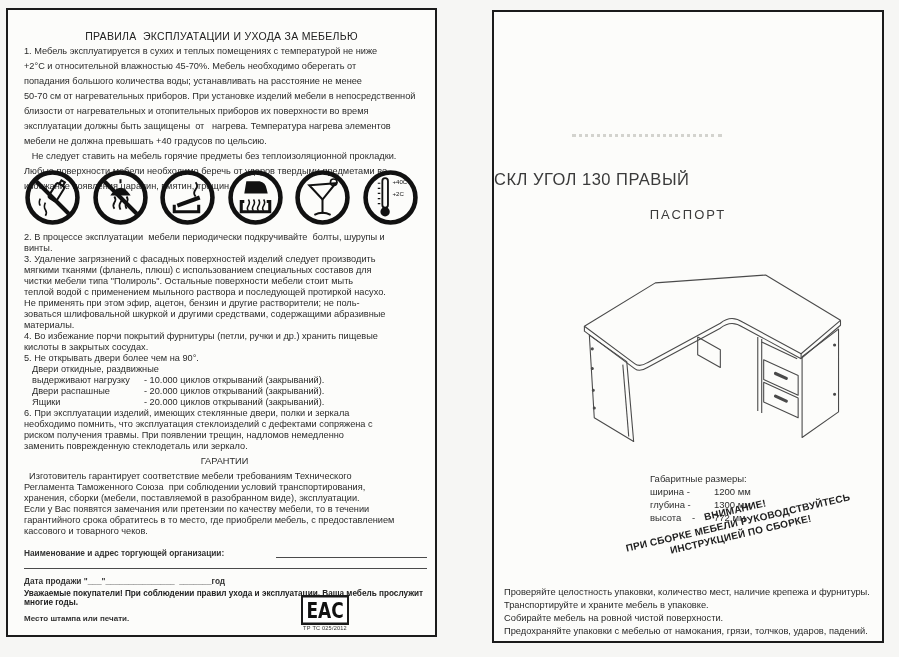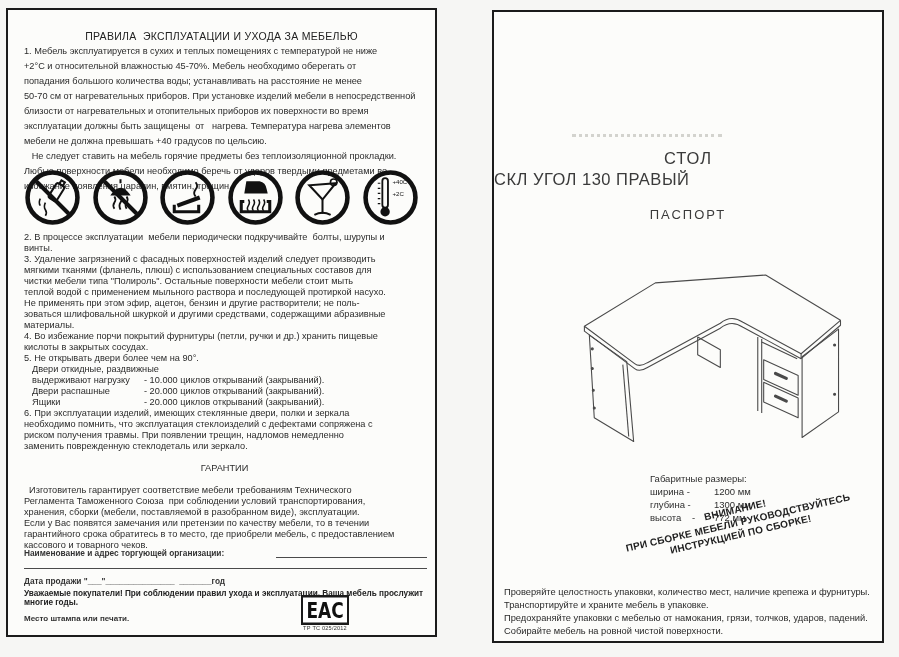--- a/index.html
+++ b/index.html
@@ -30,21 +30,21 @@
   .lp-p1{position:absolute;top:34px;left:16px;right:10px;font-size:9.2px;line-height:15px;}
   .lp-icons{
     position:absolute;top:157px;left:16px;right:16px;height:60px;
     display:flex;justify-content:space-between;align-items:center;
   }
   .care-icon{width:57px;height:57px;}
   .lp-flow{position:absolute;top:222px;left:16px;right:10px;font-size:9.2px;line-height:11px;}
   .p5-indent{padding-left:8px;}
   .p5-row{display:flex;padding-left:8px;}
   .p5-label{min-width:112px;white-space:pre-wrap;}
-  .warranty-title{text-align:center;margin:11px 0;}
+  .warranty-title{text-align:center;margin:4px 0;}
   .form-line{
     position:absolute;left:16px;right:8px;
     display:flex;align-items:flex-end;font-size:8.3px;font-weight:bold;color:#333;
   }
   .underline-fill{flex:1;border-bottom:1px solid #4a4a4a;margin-left:4px;height:9px;}
   .full-underline{position:absolute;left:16px;right:8px;border-bottom:1px solid #4a4a4a;}
   .lp-date{position:absolute;left:16px;font-size:8.3px;font-weight:bold;color:#333;white-space:pre-wrap;}
   .lp-note{position:absolute;left:16px;right:8px;font-size:8.2px;font-weight:bold;color:#222;}
   .lp-stamp-place{position:absolute;left:16px;font-size:8px;font-weight:bold;color:#333;}
   .eac-box{position:absolute;left:287px;top:588px;width:60px;text-align:center;}
@@ -196,21 +196,20 @@
 
     <div class="eac-box">
       <div class="eac-mark">ЕАС</div>
       <div class="eac-code">ТР ТС 025/2012</div>
     </div>
   </div>
 
   <div class="page" id="right-page">
 
     <div class="rp-smudge"></div>
-    <div class="rp-title1">СТОЛ</div>
     <div class="rp-title2">СКЛ УГОЛ 130 ПРАВЫЙ</div>
     <div class="rp-subtitle">ПАСПОРТ</div>
 
     <svg class="rp-desk" width="335" height="197" viewBox="0 0 340 200" fill="none" stroke="#4a4a4a" stroke-width="1.1" stroke-linejoin="round" title="corner-desk-with-two-drawers-line-drawing">
 
       <path d="M115,9 L227,1 L303,47 L263,81 L204,49 Q192,41 181,50 L107,90 Q99,95 94,91 L43,53 Z"></path>
 
       <path d="M303,47 L303,52 L263,86 L204,54 Q192,46 181,55 L107,95 Q99,100 94,96 L43,58 L43,53 M263,81 L263,86"></path>
 
       <path d="M48,62 L86,89 L93,170 L53,146 Z"></path>
@@ -255,17 +254,17 @@
 
     <div class="rp-stamp">
       <div>ВНИМАНИЕ!</div>
       <div>ПРИ СБОРКЕ МЕБЕЛИ РУКОВОДСТВУЙТЕСЬ</div>
       <div>ИНСТРУКЦИЕЙ ПО СБОРКЕ!</div>
     </div>
 
     <div class="rp-care">
       <div>Проверяйте целостность упаковки, количество мест, наличие крепежа и фурнитуры.</div>
       <div>Транспортируйте и храните мебель в упаковке.</div>
+      <div>Собирайте мебель на ровной чистой поверхности.</div>
       <div>Предохраняйте упаковки с мебелью от намокания, грязи, толчков, ударов, падений.</div>
-      <div>Собирайте мебель на ровной чистой поверхности.</div>
     </div>
   </div>
 </div>
 
 </body></html>

